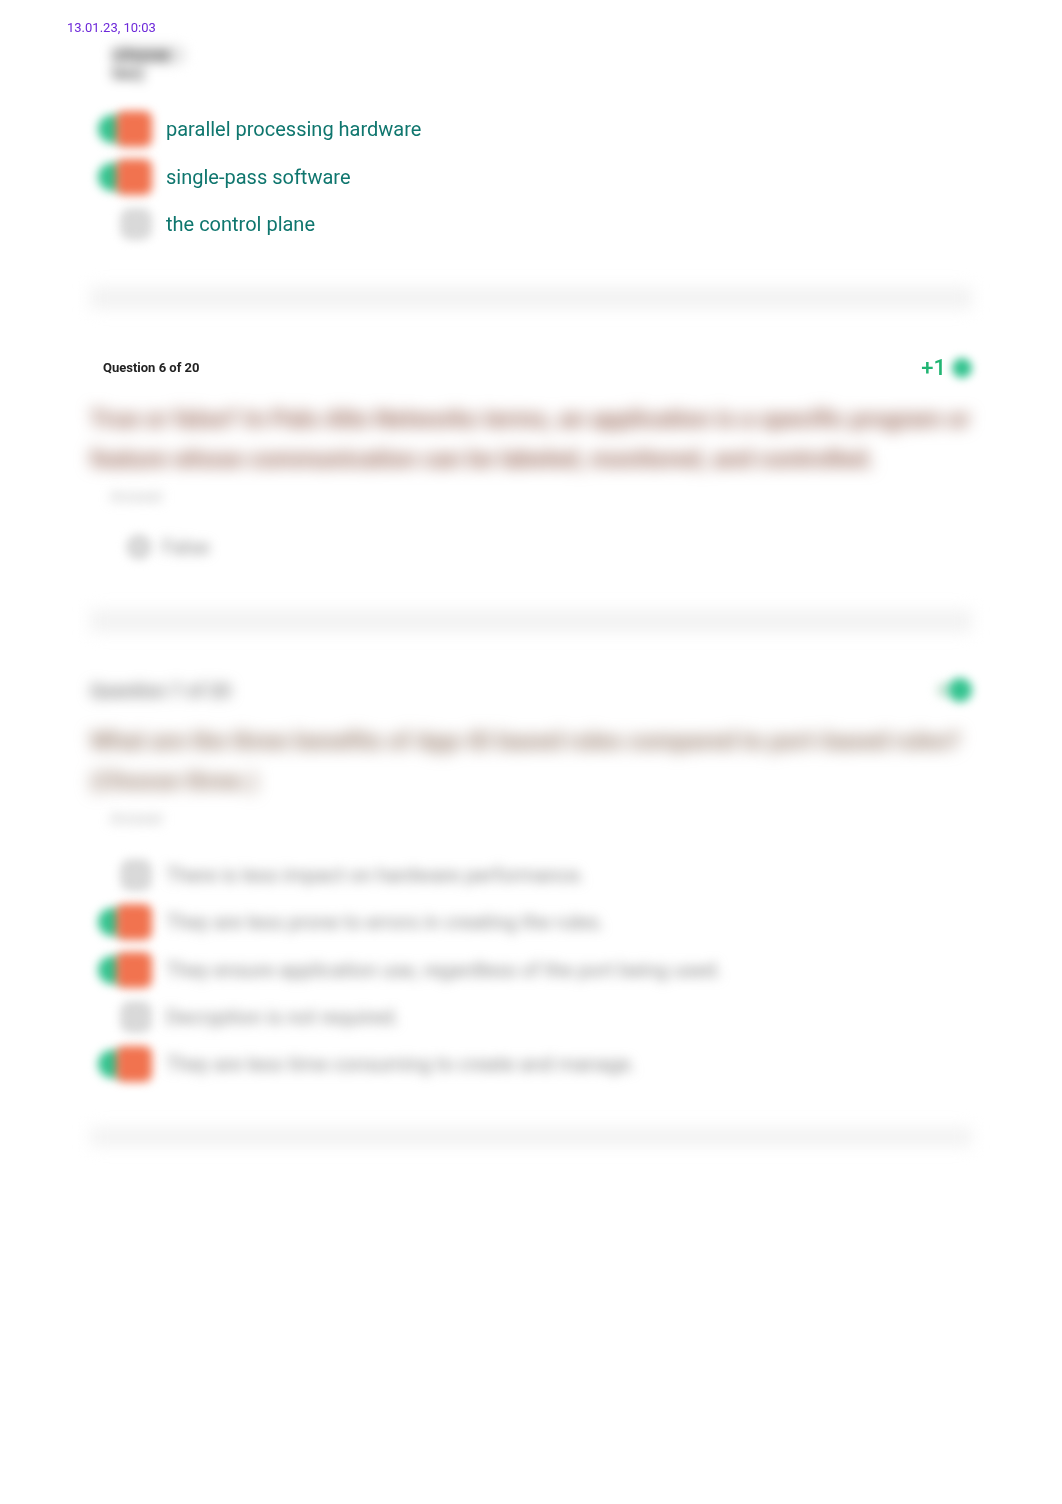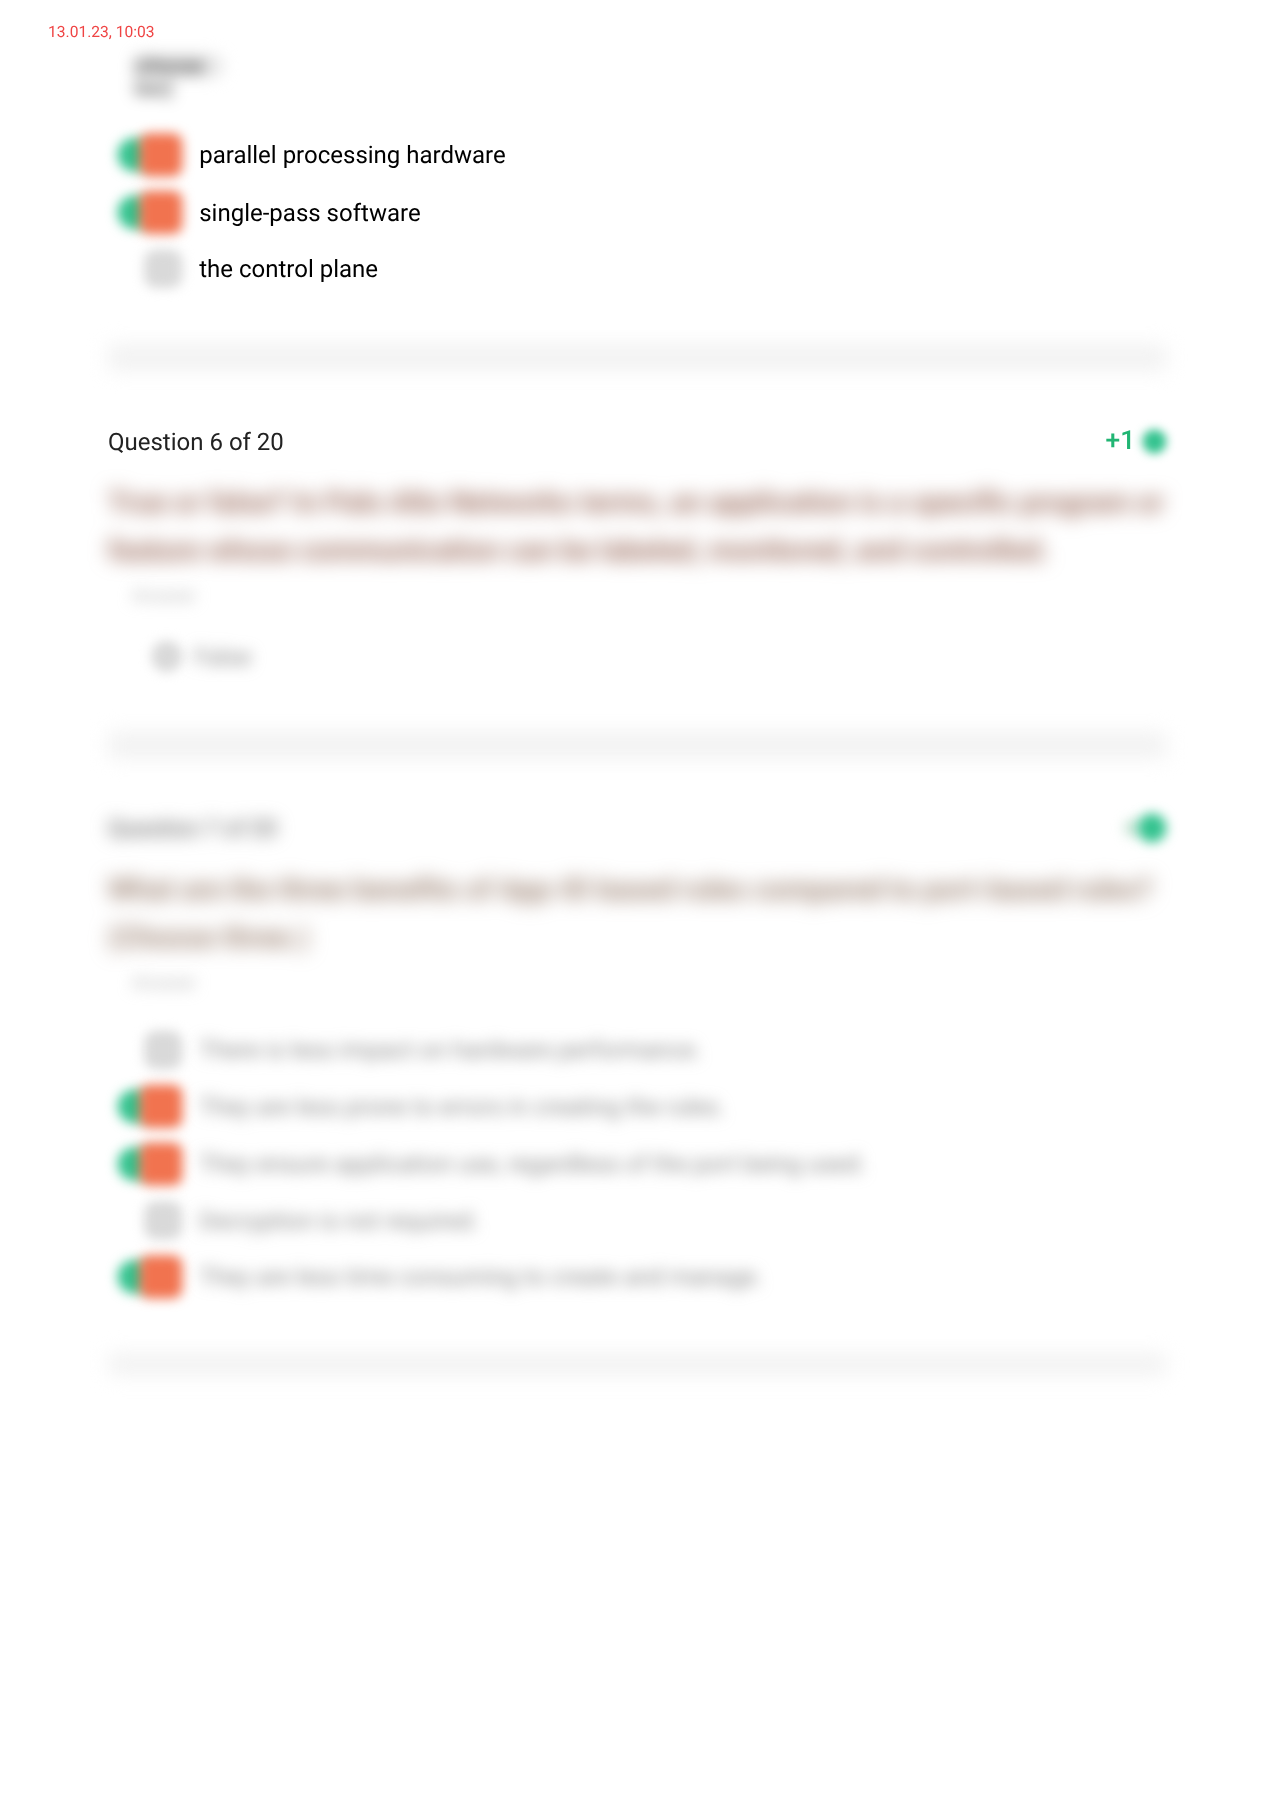--- a/index.html
+++ b/index.html
@@ -8,21 +8,22 @@
     background: #fff;
     width: 1062px;
     height: 1504px;
     position: relative;
     overflow: hidden;
   }
   .header {
     display: flex;
     padding: 20px 60px 10px 40px;
     font-size: 13px;
-    color: #ef4444;
+    color: #6d28d9;
+    margin-left: 27px;
   }
   .header-date { width: 380px; }
   .header-title { flex: 1; text-align: left; }
 
   .content {
     padding: 0 90px;
   }
 
   .blur-pill {
     display: inline-block;
@@ -61,21 +62,21 @@
   }
   .dot-orange-sm {
     width:30px; height:30px; border-radius:50%;
     background:#f1734f; filter: blur(5px);
     flex:none;
   }
 
   .option-text {
     margin-left: 14px;
     font-size: 20px;
-    color: #000000;
+    color: #0f766e;
   }
   .option-text.blur { filter: blur(6px); color:#888; }
 
   .sep {
     height: 22px;
     background: #f2f2f2;
     border-radius: 4px;
     filter: blur(8px);
     margin: 40px 0 46px 0;
   }
@@ -85,21 +86,21 @@
     border-radius: 4px;
     filter: blur(8px);
     margin: 40px 0 46px 0;
   }
 
   .qhead {
     display:flex; align-items:center; justify-content:space-between;
     margin-bottom: 20px;
   }
   .qtitle {
-    font-size: 20px; font-weight:400; color:#222;
+    font-size: 13px; font-weight:700; color:#222;margin-left:13px;
   }
   .qscore {
     display:flex; align-items:center; gap:6px;
     font-size: 22px; color:#21b573; font-weight:500;
   }
   .score-dot { width:20px; height:20px; border-radius:50%; background:#34c38f; filter: blur(4px); }
 
   .qbody-blur {
     filter: blur(8px);
     color:#9a6b5c;

